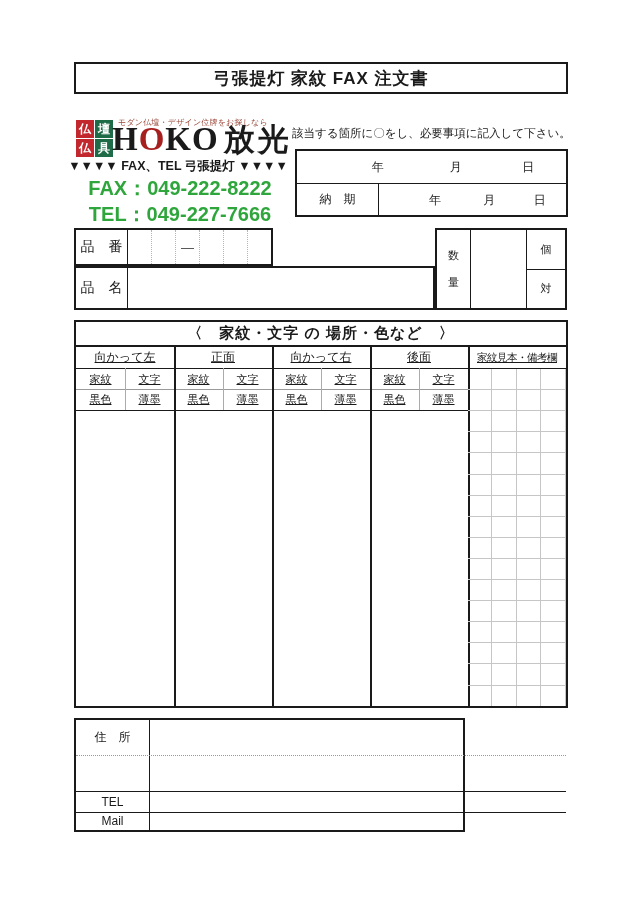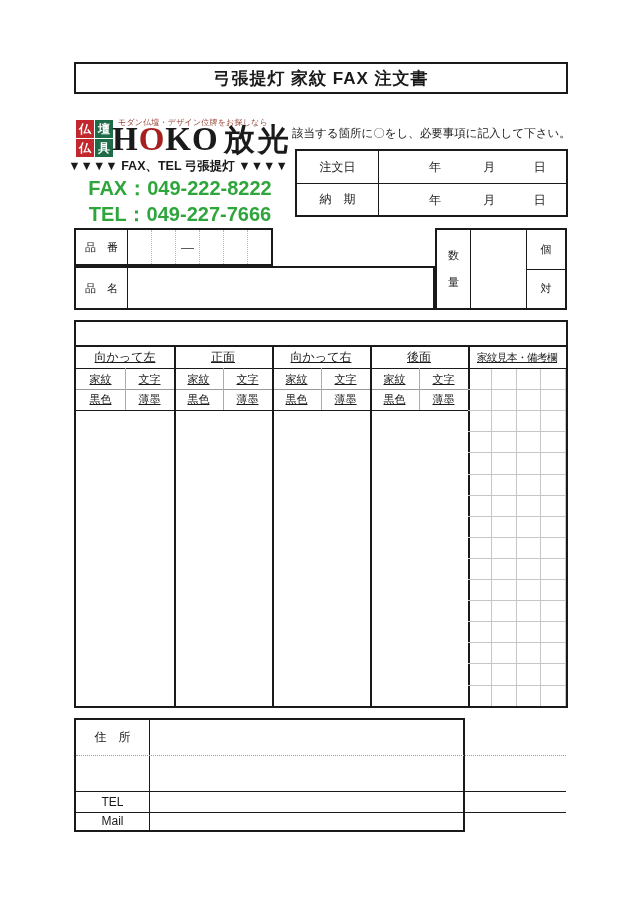--- a/index.html
+++ b/index.html
@@ -39,21 +39,21 @@
   .date-table { left:295px; top:149px; width:273px; height:68px; border:2px solid #1a1a1a; }
   .date-row { position:relative; height:32px; display:flex; }
   .date-row + .date-row { border-top:1px solid #1a1a1a; }
   .date-label { width:82px; border-right:1px solid #1a1a1a; display:flex; align-items:center; justify-content:center; font-size:12px; }
   .date-values { position:relative; flex:1; }
   .date-unit { position:absolute; top:50%; transform:translate(-50%,-50%); font-size:12px; }
   .date-unit.u0 { left:30%; } .date-unit.u1 { left:59%; } .date-unit.u2 { left:86%; }
 
   
   .code-box { left:74px; top:228px; width:199px; height:38px; border:2px solid #1a1a1a; display:flex; }
-  .prod-label { width:52px; border-right:1.5px solid #1a1a1a; display:flex; align-items:center; justify-content:center; font-size:11px; }
+  .prod-label { width:52px; border-right:1.5px solid #1a1a1a; display:flex; align-items:center; justify-content:center; font-size:14px; }
   .code-cells { flex:1; display:flex; }
   .code-cell { flex:1; border-right:1px dotted #b5b5b5; display:flex; align-items:center; justify-content:center; font-size:13px; color:#444; }
   .code-cell:last-child { border-right:none; }
   .name-box { left:74px; top:266px; width:361px; height:44px; border:2px solid #1a1a1a; display:flex; }
   .name-value { flex:1; }
   .qty-box { left:435px; top:228px; width:132px; height:82px; border:2px solid #1a1a1a; display:flex; }
   .qty-label-col { width:34px; border-right:1px solid #1a1a1a; display:flex; flex-direction:column; align-items:center; justify-content:center; gap:12px; font-size:11px; }
   .qty-value-col { width:55px; }
   .qty-unit-col { flex:1; border-left:1px solid #1a1a1a; display:flex; flex-direction:column; }
   .qty-unit { flex:1; display:flex; align-items:center; justify-content:center; font-size:11px; }
@@ -105,21 +105,20 @@
 <div class="abs tagline">モダン仏壇・デザイン位牌をお探しなら</div>
 <div class="abs wordmark"><span>H</span><span class="o-red">O</span><span>K</span><span>O</span><span class="wordmark-kanji">放光</span></div>
 <div class="abs contact-banner">▼▼▼▼ FAX、TEL 弓張提灯 ▼▼▼▼</div>
 <div class="abs phone fax">FAX：049-222-8222</div>
 <div class="abs phone tel">TEL：049-227-7666</div>
 
 <div class="abs instruction">該当する箇所に〇をし、必要事項に記入して下さい。</div>
 
 <div class="abs date-table">
   <div class="date-row">
-    <div class="date-label">注文日</div>
     <div class="date-values">
       <span class="date-unit u0">年</span>
       <span class="date-unit u1">月</span>
       <span class="date-unit u2">日</span>
     </div>
   </div>
   <div class="date-row">
     <div class="date-label">納　期</div>
     <div class="date-values">
       <span class="date-unit u0">年</span>
@@ -151,20 +150,21 @@
   </div>
   <div class="qty-value-col"></div>
   <div class="qty-unit-col">
     <div class="qty-unit top">個</div>
     <div class="qty-unit">対</div>
   </div>
 </div>
 
 <div class="abs placement">
   <div class="placement-inner">
+    <div class="pt-title">〈　家紋・文字 の 場所・色など　〉</div>
     <div class="hline" style="left:0; top:23px; width:490px;"></div>
     <div class="hline thin" style="left:0; top:46px; width:490px;"></div>
     <div class="hline gray" style="left:0; top:67px; width:392px;"></div>
     <div class="hline thin" style="left:0; top:88px; width:392px;"></div>
 
     <div class="vline" style="left:98px;  top:23px; height:361px;"></div>
     <div class="vline" style="left:196px; top:23px; height:361px;"></div>
     <div class="vline" style="left:294px; top:23px; height:361px;"></div>
     <div class="vline" style="left:392px; top:23px; height:361px;"></div>
     <div class="vline gray" style="left:49px;  top:46px; height:42px;"></div>

